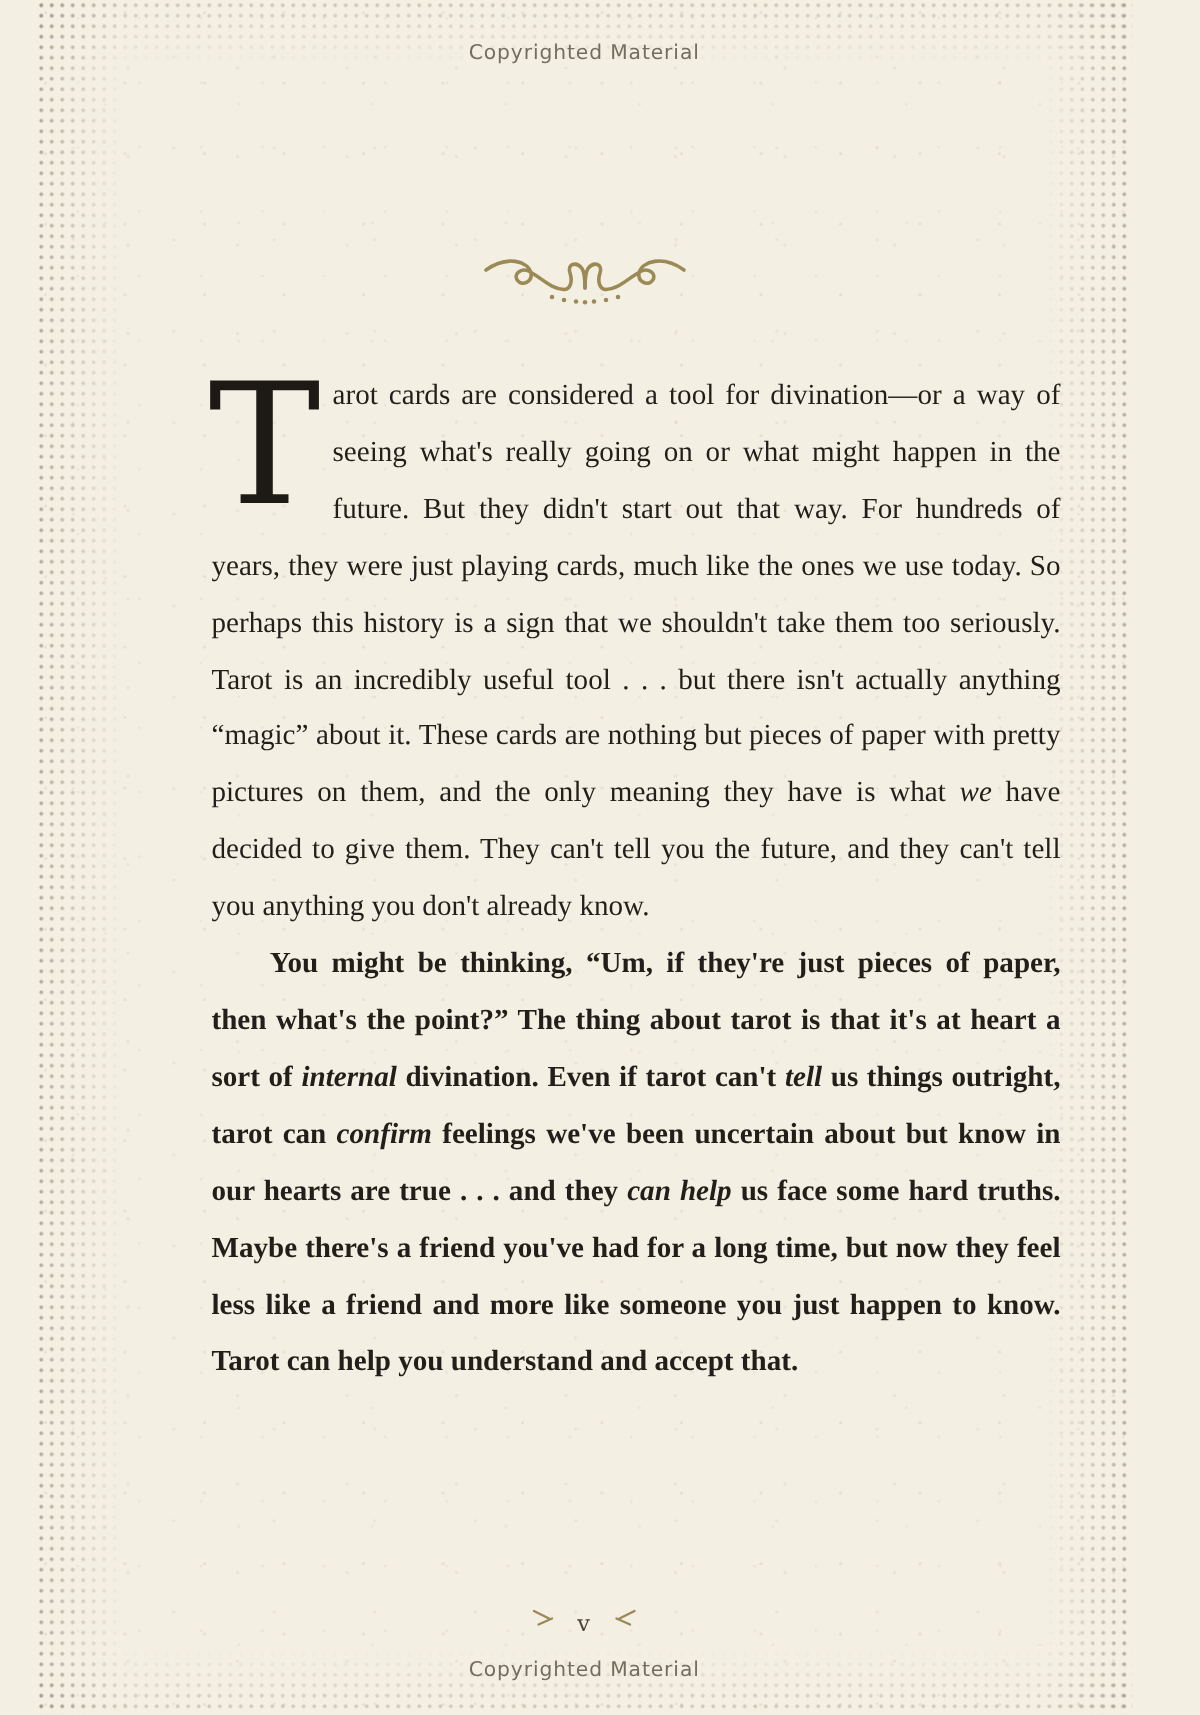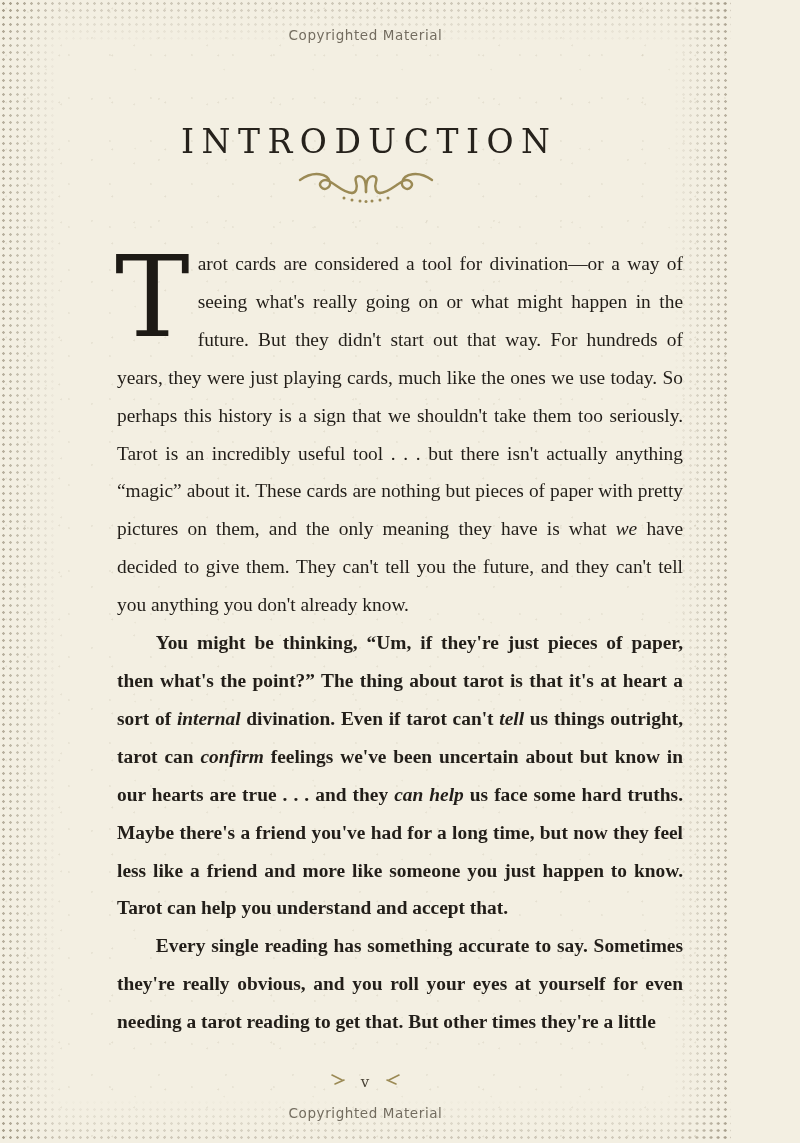--- a/index.html
+++ b/index.html
@@ -50,20 +50,21 @@
     background-size: 7px 7px;
   }
   .halftone-h.top    { top: 0;    -webkit-mask-image: linear-gradient(to bottom, rgba(0,0,0,0.8), rgba(0,0,0,0)); mask-image: linear-gradient(to bottom, rgba(0,0,0,0.8), rgba(0,0,0,0)); }
   .halftone-h.bottom { bottom: 0; -webkit-mask-image: linear-gradient(to top, rgba(0,0,0,0.8), rgba(0,0,0,0)); mask-image: linear-gradient(to top, rgba(0,0,0,0.8), rgba(0,0,0,0)); }
 
   .page {
     position: relative;
     width: 731px;
     height: 1143px;
     box-sizing: border-box;
+    margin-left: 24px;
   }
 
   .watermark {
     position: absolute;
     left: 0;
     right: 0;
     text-align: center;
     font-family: "DejaVu Sans", sans-serif;
     font-size: 13.5px;
     letter-spacing: 0.6px;
@@ -157,21 +158,20 @@
 <div class="page">
 
   <div class="paper-texture"></div>
   <div class="halftone left"></div>
   <div class="halftone right"></div>
   <div class="halftone-h top"></div>
   <div class="halftone-h bottom"></div>
 
   <div class="watermark top">Copyrighted Material</div>
 
-  <h1 class="chapter-title">INTRODUCTION</h1>
 
   <div class="ornament">
     <svg width="144" height="40" viewBox="0 0 144 40" fill="none" xmlns="http://www.w3.org/2000/svg">
       <g stroke="#9b8a55" stroke-width="2.4" fill="none" stroke-linecap="round">
         <path d="M6 14 C 20 4, 34 8, 36 16 C 37 22, 30 25, 27 21 C 24 17, 29 12, 35 15 C 44 20, 50 27, 58 27"></path>
         <path d="M138 14 C 124 4, 110 8, 108 16 C 107 22, 114 25, 117 21 C 120 17, 115 12, 109 15 C 100 20, 94 27, 86 27"></path>
         <path d="M58 27 C 62 27, 64 22, 62 16 C 60 10, 66 8, 70 13 C 72 16, 72 22, 72 26"></path>
         <path d="M86 27 C 82 27, 80 22, 82 16 C 84 10, 78 8, 74 13 C 72 16, 72 22, 72 26"></path>
       </g>
       <g fill="#9b8a55">
@@ -182,21 +182,20 @@
         <circle cx="78" cy="35" r="1.5"></circle>
         <circle cx="86" cy="34" r="1.5"></circle>
         <circle cx="94" cy="32" r="1.5"></circle>
       </g>
     </svg>
   </div>
 
   <div class="body-text">
     <p class="dropcap-para"><span class="dropcap">T</span><span>arot cards are considered a tool for divination—or a way of seeing what's really going on or what might happen in the future. But they didn't start out that way. For hundreds of years, they were just playing cards, much like the ones we use today. So perhaps this history is a sign that we shouldn't take them too seriously. Tarot is an incredibly useful tool . . . but there isn't actually anything “magic” about it. These cards are nothing but pieces of paper with pretty pictures on them, and the only meaning they have is what <em>we</em> have decided to give them. They can't tell you the future, and they can't tell you anything you don't already know.</span></p>
     <p><span>You might be thinking, “Um, if they're just pieces of paper, then what's the point?” The thing about tarot is that it's at heart a sort of <em>internal</em> divination. Even if tarot can't <em>tell</em> us things outright, tarot can <em>confirm</em> feelings we've been uncertain about but know in our hearts are true . . . and they <em>can help</em> us face some hard truths. Maybe there's a friend you've had for a long time, but now they feel less like a friend and more like someone you just happen to know. Tarot can help you understand and accept that.</span></p>
-    <p><span>Every single reading has something accurate to say. Sometimes they're really obvious, and you roll your eyes at yourself for even needing a tarot reading to get that. But other times they're a little</span></p>
   </div>
 
   <div class="folio">
     <span class="wing">
       <svg width="22" height="14" viewBox="0 0 22 14" fill="none" xmlns="http://www.w3.org/2000/svg">
         <g stroke="#9b8a55" stroke-width="1.6" stroke-linecap="round">
           <path d="M2 2 L 12 7"></path>
           <path d="M5 11 L 14 7"></path>
         </g>
       </svg>

